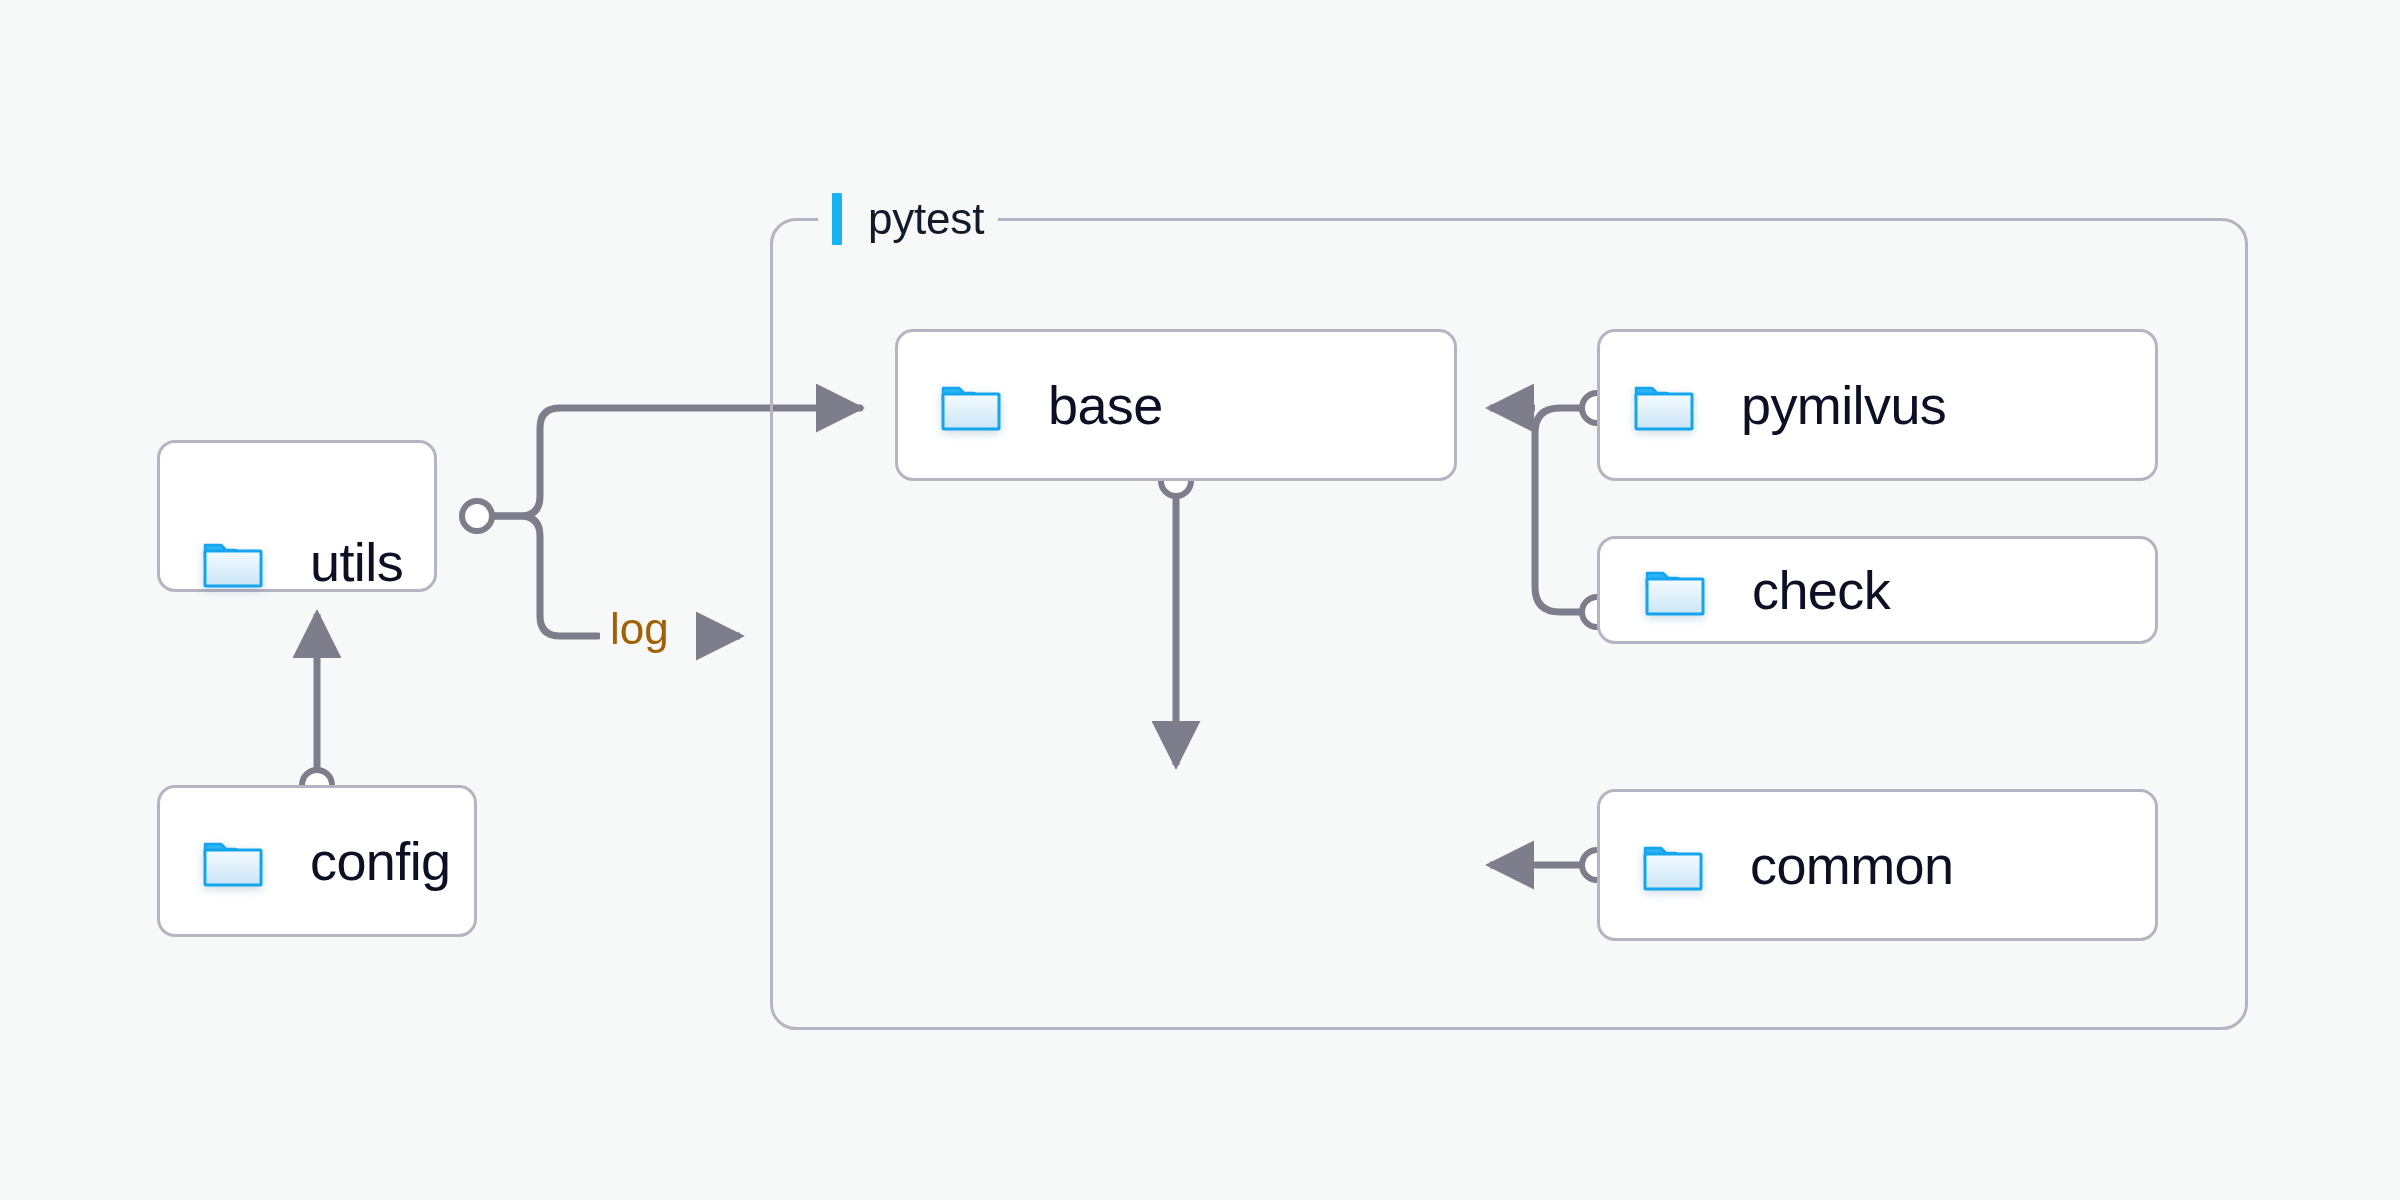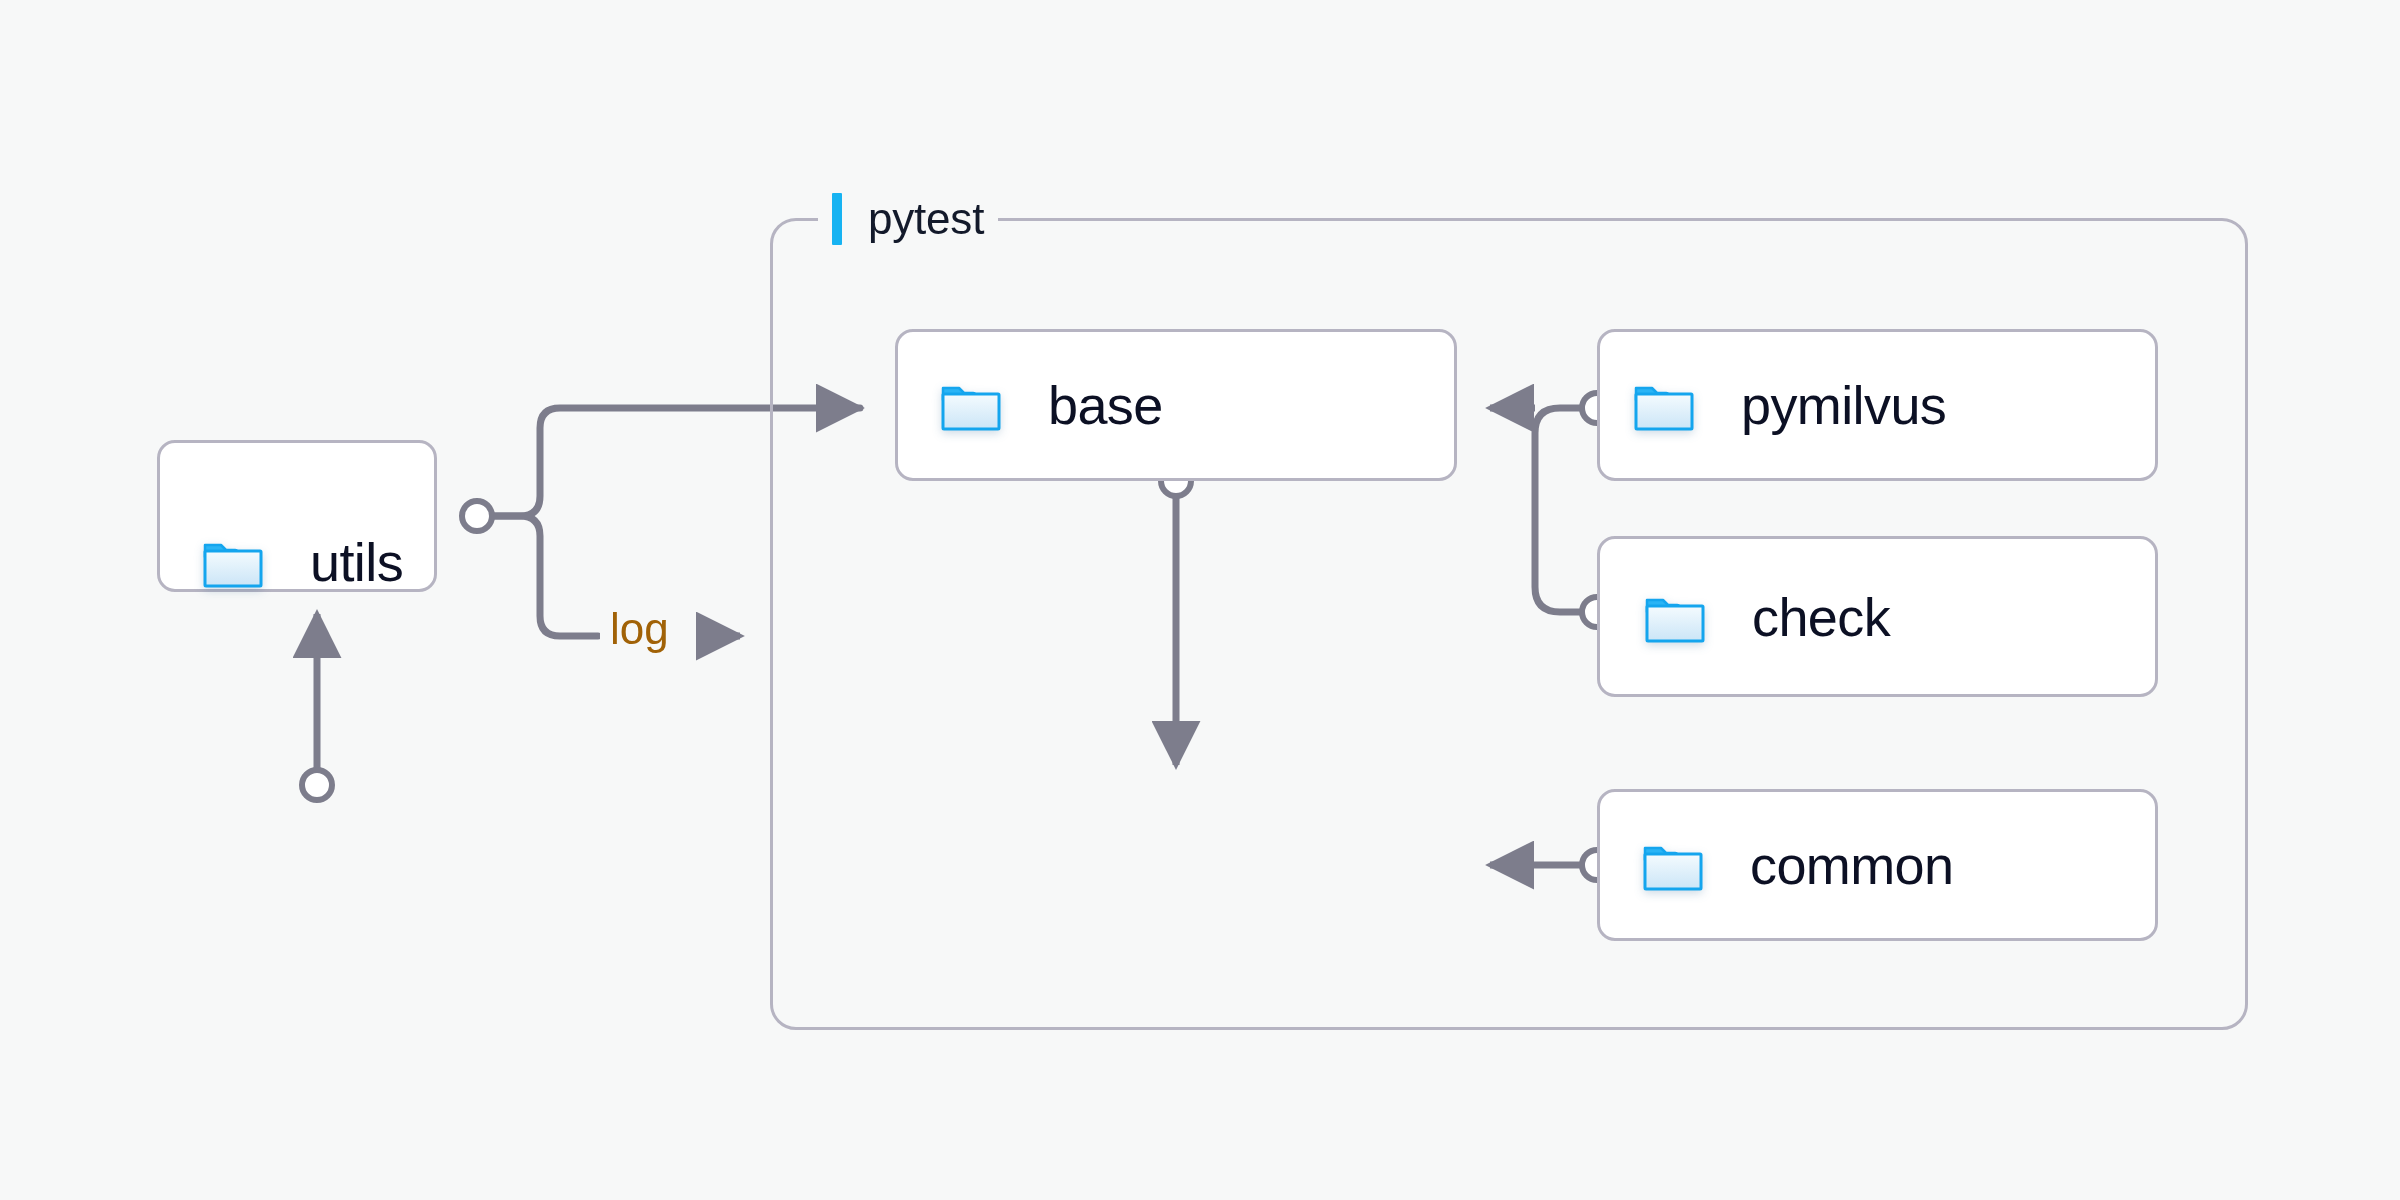--- a/index.html
+++ b/index.html
@@ -150,20 +150,29 @@
   <div class="node" style="left:157px; top:440px; width:280px; height:152px;align-items:flex-end;">
     <span class="folder-icon">
       <svg viewBox="0 0 62 54" width="62" height="54">
         <path d="M3 10 h16 l5 5 h9 a3 3 0 0 1 3 3 v4 H3 z" fill="#2ab4f5" stroke="#14a5ee" stroke-width="2.5" stroke-linejoin="round"></path>
         <rect x="3" y="16" width="56" height="35" rx="1" fill="url(#folderGrad)" stroke="#14a5ee" stroke-width="3"></rect>
       </svg>
     </span>
     <span class="node-label">utils</span>
   </div>
 
+  <div class="node" style="left:157px; top:785px; width:320px; height:152px;">
+    <span class="folder-icon">
+      <svg viewBox="0 0 62 54" width="62" height="54">
+        <path d="M3 10 h16 l5 5 h9 a3 3 0 0 1 3 3 v4 H3 z" fill="#2ab4f5" stroke="#14a5ee" stroke-width="2.5" stroke-linejoin="round"></path>
+        <rect x="3" y="16" width="56" height="35" rx="1" fill="url(#folderGrad)" stroke="#14a5ee" stroke-width="3"></rect>
+      </svg>
+    </span>
+    <span class="node-label">config</span>
+  </div>
 
   <div class="node" style="left:895px; top:329px; width:562px; height:152px;">
     <span class="folder-icon">
       <svg viewBox="0 0 62 54" width="62" height="54">
         <path d="M3 10 h16 l5 5 h9 a3 3 0 0 1 3 3 v4 H3 z" fill="#2ab4f5" stroke="#14a5ee" stroke-width="2.5" stroke-linejoin="round"></path>
         <rect x="3" y="16" width="56" height="35" rx="1" fill="url(#folderGrad)" stroke="#14a5ee" stroke-width="3"></rect>
       </svg>
     </span>
     <span class="node-label">base</span>
   </div>
@@ -172,21 +181,21 @@
   <div class="node" style="left:1597px; top:329px; width:561px; height:152px;padding-left:33px;">
     <span class="folder-icon">
       <svg viewBox="0 0 62 54" width="62" height="54">
         <path d="M3 10 h16 l5 5 h9 a3 3 0 0 1 3 3 v4 H3 z" fill="#2ab4f5" stroke="#14a5ee" stroke-width="2.5" stroke-linejoin="round"></path>
         <rect x="3" y="16" width="56" height="35" rx="1" fill="url(#folderGrad)" stroke="#14a5ee" stroke-width="3"></rect>
       </svg>
     </span>
     <span class="node-label">pymilvus</span>
   </div>
 
-  <div class="node" style="left:1597px; top:536px; width:561px; height:161px;padding-left:44px;">
+  <div class="node" style="left:1597px; top:536px; width:561px; height:108px;padding-left:44px;">
     <span class="folder-icon">
       <svg viewBox="0 0 62 54" width="62" height="54">
         <path d="M3 10 h16 l5 5 h9 a3 3 0 0 1 3 3 v4 H3 z" fill="#2ab4f5" stroke="#14a5ee" stroke-width="2.5" stroke-linejoin="round"></path>
         <rect x="3" y="16" width="56" height="35" rx="1" fill="url(#folderGrad)" stroke="#14a5ee" stroke-width="3"></rect>
       </svg>
     </span>
     <span class="node-label">check</span>
   </div>
 
   <div class="node" style="left:1597px; top:789px; width:561px; height:152px;">

